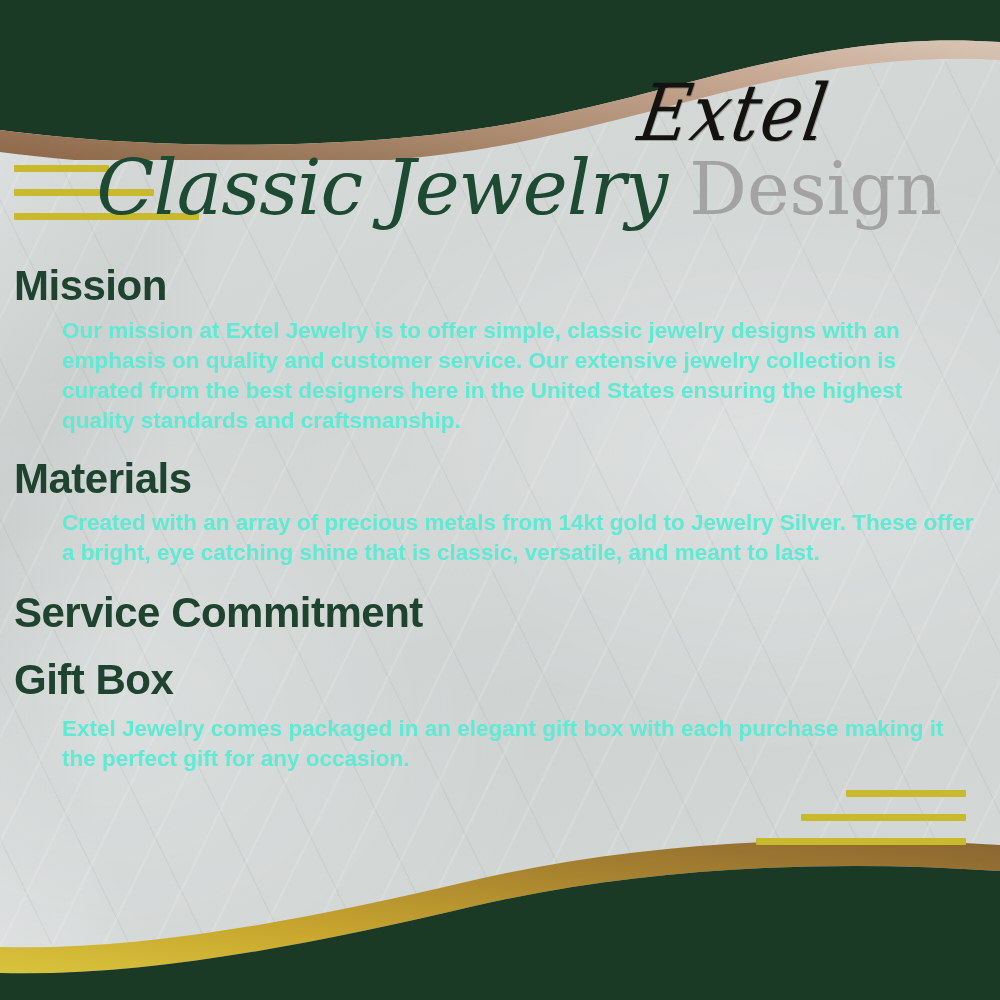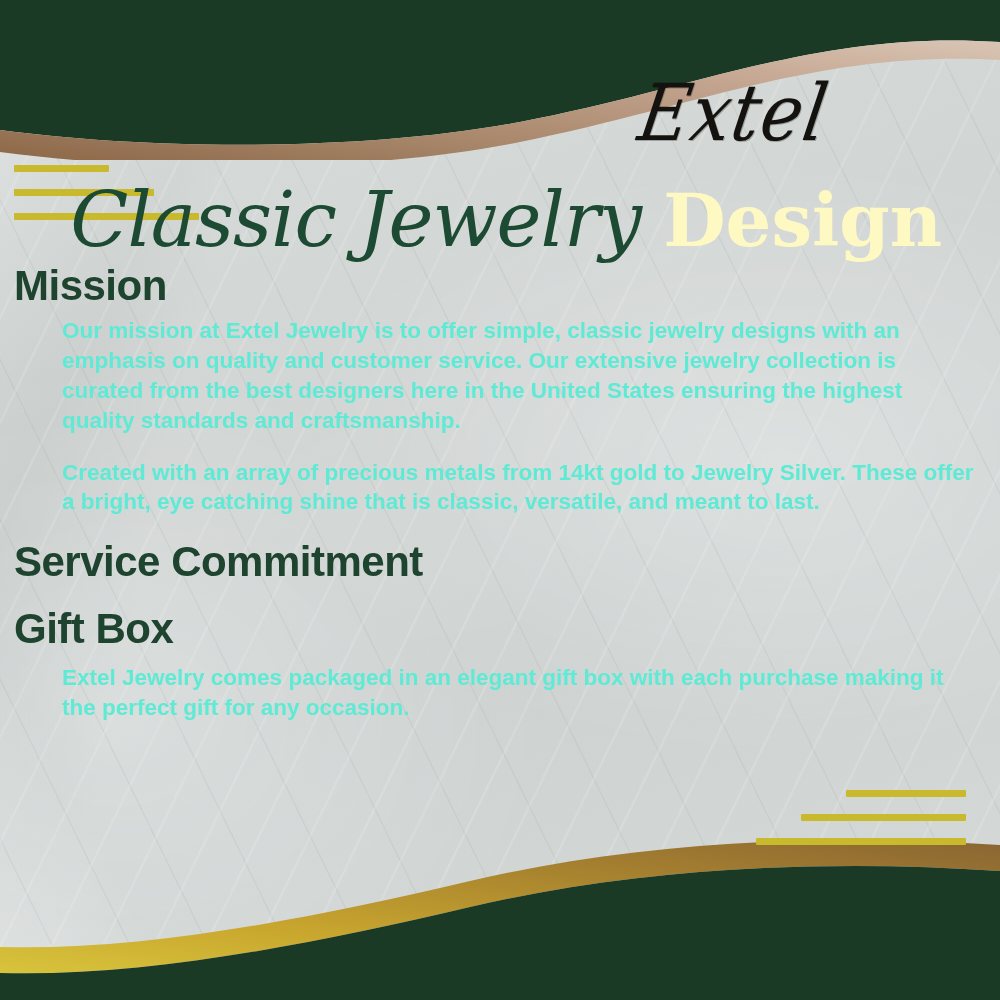--- a/index.html
+++ b/index.html
@@ -100,37 +100,36 @@
     position: absolute;
     left: 0;
     right: 0;
     top: 150px;
     height: 100px;
     display: flex;
     align-items: baseline;
     justify-content: flex-end;
     padding-right: 58px;
     gap: 22px;
-    margin-top: 32px;
   }
   .title-classic {
     font-family: "DejaVu Serif", serif;
     font-style: italic;
     font-weight: 400;
     font-size: 76px;
     line-height: 1;
     color: #1d4a33;
     letter-spacing: -1px;
   }
   .title-design {
     font-family: "DejaVu Serif", serif;
-    font-weight: 700;
+    font-weight: 400;
     font-size: 72px;
     line-height: 1;
-    color: #fef9c3;
+    color: #a3a3a3;
     letter-spacing: 0px;
   }
 
   
   .content {
     position: absolute;
     left: 14px;
     right: 20px;
     top: 253px;
   }
@@ -212,20 +211,21 @@
   </div>
 
   <div class="content">
 
     <div class="section sec-mission">
       <h2 class="section-heading">Mission</h2>
       <p class="section-body">Our mission at Extel Jewelry is to offer simple, classic jewelry designs with an emphasis on quality and customer service. Our extensive jewelry collection is curated from the best designers here in the United States ensuring the highest quality standards and craftsmanship.</p>
     </div>
 
     <div class="section sec-materials">
+      <h2 class="section-heading">Materials</h2>
       <p class="section-body">Created with an array of precious metals from 14kt gold to Jewelry Silver. These offer a bright, eye catching shine that is classic, versatile, and meant to last.</p>
     </div>
 
     <div class="section sec-service">
       <h2 class="section-heading">Service Commitment</h2>
     </div>
 
     <div class="section sec-giftbox">
       <h2 class="section-heading">Gift Box</h2>
       <p class="section-body">Extel Jewelry comes packaged in an elegant gift box with each purchase making it the perfect gift for any occasion.</p>

